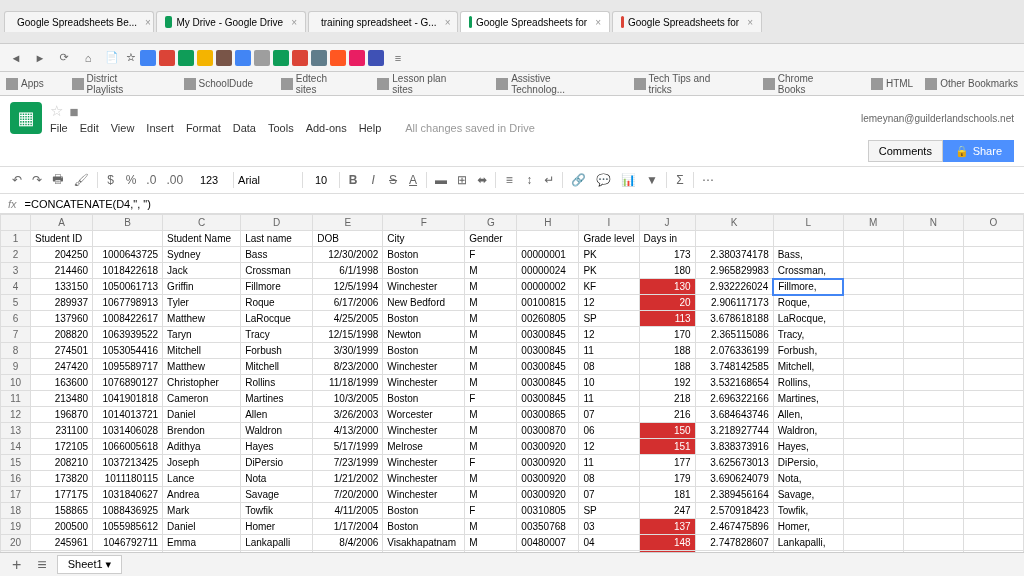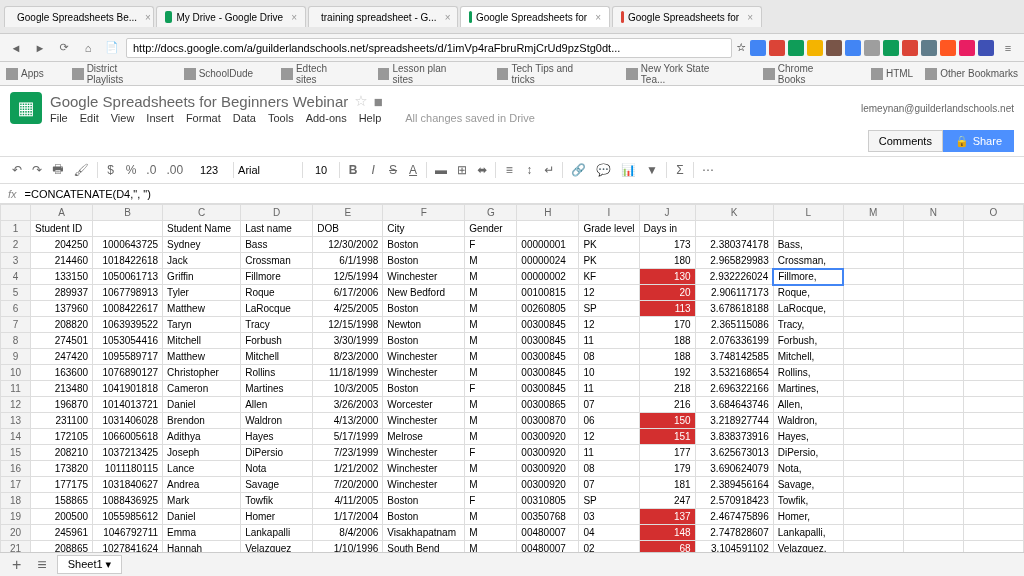--- a/index.html
+++ b/index.html
@@ -1,17 +1,17 @@
 <!DOCTYPE html>
 <html><head>
 <meta charset="utf-8">
 <style>
 *{margin:0;padding:0;box-sizing:border-box;font-family:Arial,sans-serif}
 body{background:#fff;font-size:11px;overflow:hidden;width:1024px;height:576px}
-.browser-top{background:#e8e8e8;height:34px;display:flex;align-items:center;padding:0 4px;border-bottom:1px solid #ccc}
+.browser-top{background:#e8e8e8;height:44px;display:flex;align-items:center;padding:0 4px;border-bottom:1px solid #ccc}
 .tab{background:#f5f5f5;border:1px solid #ccc;border-bottom:none;padding:4px 8px;margin-right:2px;font-size:10px;border-radius:3px 3px 0 0;display:flex;align-items:center;gap:4px;max-width:150px;white-space:nowrap;overflow:hidden}
 .tab.active{background:#fff}
 .tab-icon{width:12px;height:12px;background:#4285f4;border-radius:2px;display:inline-block}
 .tab-icon.green{background:#0f9d58}
 .tab-icon.red{background:#db4437}
 .addr-bar{background:#f5f5f5;height:28px;display:flex;align-items:center;padding:0 6px;gap:4px;border-bottom:1px solid #ccc}
 .nav-btn{width:20px;height:20px;display:flex;align-items:center;justify-content:center;color:#666;cursor:pointer}
 .url{flex:1;background:#fff;border:1px solid #ccc;padding:3px 6px;font-size:11px;border-radius:2px}
 .ext-icons{display:flex;gap:3px}
 .ext-icon{width:16px;height:16px;border-radius:2px}
@@ -80,21 +80,20 @@
       </div>
     </div>
 </div>
 
 <div class="addr-bar">
   <span class="nav-btn">◄</span>
   <span class="nav-btn">►</span>
   <span class="nav-btn">⟳</span>
   <span class="nav-btn">⌂</span>
   <span class="nav-btn">📄</span>
-  <div class="url">http://docs.google.com/a/guilderlandschools.net/spreadsheets/d/1imVp4raFbruRmjCrUd9pzStg0dt...</div>
   <span>☆</span>
   <div class="ext-icons">
     <span class="ext-icon" style="background:#4285f4"></span>
     <span class="ext-icon" style="background:#db4437"></span>
     <span class="ext-icon" style="background:#0f9d58"></span>
     <span class="ext-icon" style="background:#f4b400"></span>
     <span class="ext-icon" style="background:#795548"></span>
     <span class="ext-icon" style="background:#4285f4"></span>
     <span class="ext-icon" style="background:#9e9e9e"></span>
     <span class="ext-icon" style="background:#0f9d58"></span>
@@ -124,46 +123,45 @@
       <div class="bm-item">
         <span class="bm-icon"></span>
         <span>Edtech sites</span>
       </div>
       <div class="bm-item">
         <span class="bm-icon"></span>
         <span>Lesson plan sites</span>
       </div>
       <div class="bm-item">
         <span class="bm-icon"></span>
+        <span>Assistive Technolog...</span>
+      </div>
+      <div class="bm-item">
+        <span class="bm-icon"></span>
         <span>Tech Tips and tricks</span>
-      </div>
-      <div class="bm-item">
-        <span class="bm-icon"></span>
-        <span>New York State Tea...</span>
       </div>
       <div class="bm-item">
         <span class="bm-icon"></span>
         <span>Chrome Books</span>
       </div>
       <div class="bm-item">
         <span class="bm-icon"></span>
         <span>HTML</span>
       </div>
     </div>
   <div class="bm-item">
       <span class="bm-icon"></span>
       <span>Other Bookmarks</span>
     </div>
 </div>
 
 <div class="sheets-header">
   <div class="sheets-logo">▦</div>
   <div class="doc-info">
     <div class="doc-title">
-      <span>Google Spreadsheets for Beginners Webinar</span>
       <span class="star">☆</span>
       <span style="color:#888">■</span>
     </div>
     <div class="menu-bar" id="menu-bar">
         <span>File</span>
         <span>Edit</span>
         <span>View</span>
         <span>Insert</span>
         <span>Format</span>
         <span>Data</span>

